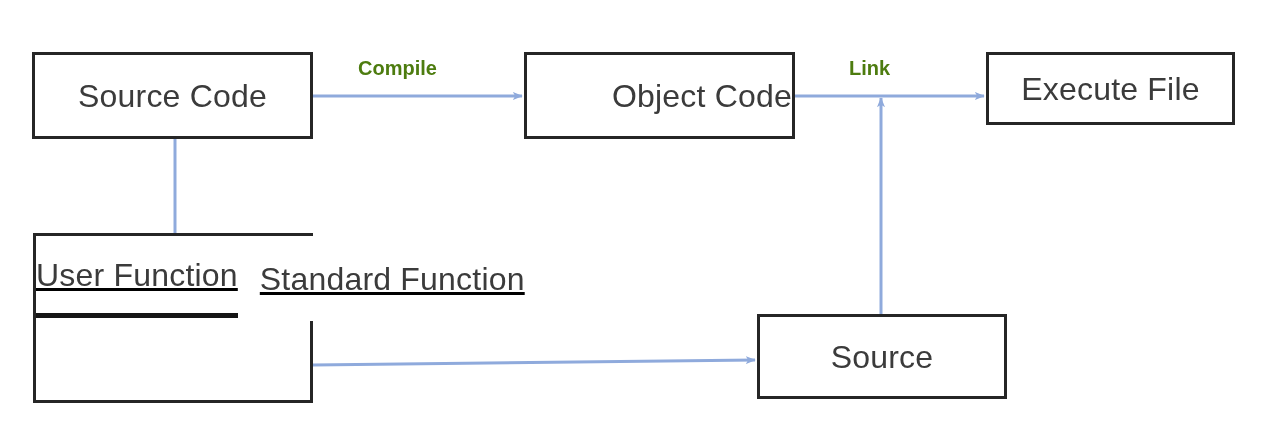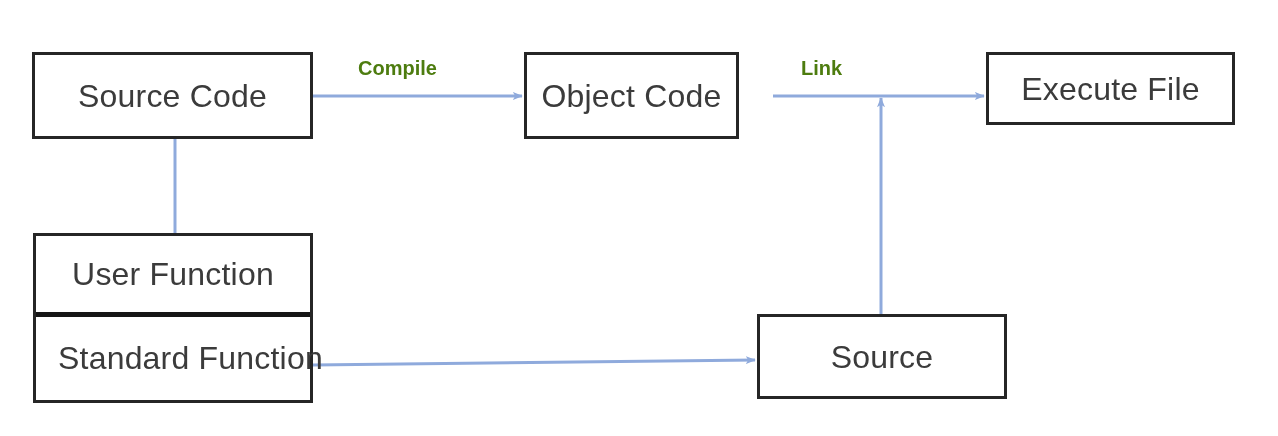--- a/index.html
+++ b/index.html
@@ -41,21 +41,22 @@
     line-height: 1;
   }
   
   .stack {
     position: absolute;
     box-sizing: border-box;
     border: 3px solid #262626;
     background: #ffffff;
     z-index: 2;
     display: flex;
-    flex-direction: column;
+    flex-direction: row;
+    text-decoration: underline;
   }
   .stack-cell {
     box-sizing: border-box;
     display: flex;
     align-items: center;
     background: #ffffff;
   }
   .stack-cell.top {
     height: 82px;
     justify-content: center;
@@ -96,21 +97,21 @@
 
     <line x1="313" y1="365" x2="755" y2="360" stroke="#8faadc" stroke-width="3" marker-end="url(#ah)"></line>
 
     <line x1="881" y1="314" x2="881" y2="98" stroke="#8faadc" stroke-width="3" marker-end="url(#ah)"></line>
   </svg>
 
   <div class="node" style="left:32px; top:52px; width:281px; height:87px;">
     <span class="node-label">Source Code</span>
   </div>
 
-  <div class="node" style="left:524px; top:52px; width:215px; height:87px;">
+  <div class="node" style="left:524px; top:52px; width:271px; height:87px;justify-content:flex-end;">
     <span class="node-label">Object Code</span>
   </div>
 
   <div class="node" style="left:986px; top:52px; width:249px; height:73px;">
     <span class="node-label">Execute File</span>
   </div>
 
   <div class="stack" style="left:33px; top:233px; width:280px; height:170px;">
     <div class="stack-cell top">
       <span class="node-label">User Function</span>
@@ -119,15 +120,15 @@
       <span class="node-label">Standard Function</span>
     </div>
   </div>
 
   <div class="node" style="left:757px; top:314px; width:250px; height:85px;">
     <span class="node-label">Source</span>
   </div>
 
   <div class="edge-label" style="left:358px; top:58px;">Compile</div>
 
-  <div class="edge-label" style="left:801px; top:58px;">Link</div>
+  <div class="edge-label" style="left:849px; top:58px;">Link</div>
 
 </div>
 
 </body></html>

